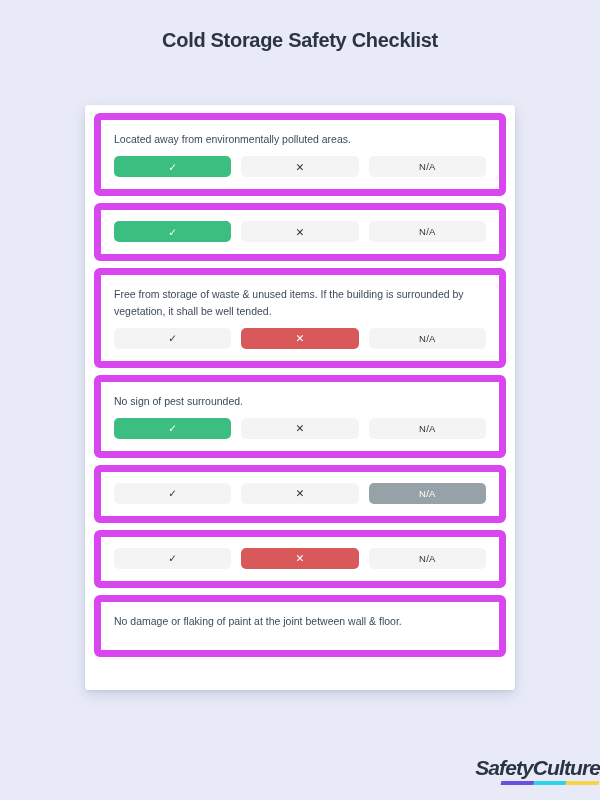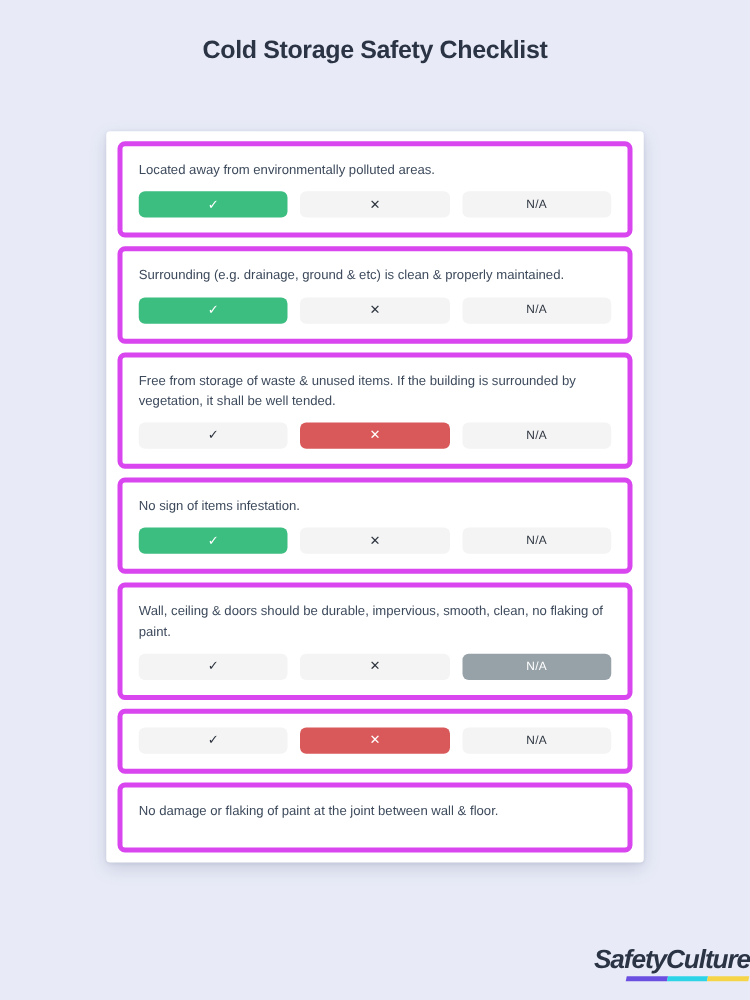--- a/index.html
+++ b/index.html
@@ -53,21 +53,21 @@
   }
 
   .panel-inner {
     display: flex;
     flex-direction: column;
   }
 
   
   .item-card {
     background: #ffffff;
-    border: 4px solid #d946ef;
+    border: 7px solid #d946ef;
     border-radius: 6px;
     padding: 11px 13px 12px 13px;
     margin-bottom: 7px;
   }
 
   .item-text {
     font-size: 10.5px;
     line-height: 1.55;
     color: #3d4a5c;
     margin-bottom: 9px;
@@ -180,21 +180,20 @@
             </button>
             <button class="answer-btn">
               <span class="glyph">✕</span>
             </button>
             <button class="answer-btn">
               <span class="glyph na">N/A</span>
             </button>
           </div>
         </div>
         <div class="item-card">
-          <div class="item-text">Surrounding (e.g. drainage, ground &amp; etc) is clean &amp; properly maintained.</div>
           <div class="answers">
             <button class="answer-btn selected-yes" aria-pressed="true">
               <span class="glyph">✓</span>
             </button>
             <button class="answer-btn">
               <span class="glyph">✕</span>
             </button>
             <button class="answer-btn">
               <span class="glyph na">N/A</span>
             </button>
@@ -208,35 +207,34 @@
             </button>
             <button class="answer-btn selected-no" aria-pressed="true">
               <span class="glyph">✕</span>
             </button>
             <button class="answer-btn">
               <span class="glyph na">N/A</span>
             </button>
           </div>
         </div>
         <div class="item-card">
-          <div class="item-text">No sign of items infestation.</div>
+          <div class="item-text">No sign of pest surrounded.</div>
           <div class="answers">
             <button class="answer-btn selected-yes" aria-pressed="true">
               <span class="glyph">✓</span>
             </button>
             <button class="answer-btn">
               <span class="glyph">✕</span>
             </button>
             <button class="answer-btn">
               <span class="glyph na">N/A</span>
             </button>
           </div>
         </div>
         <div class="item-card">
-          <div class="item-text">Wall, ceiling &amp; doors should be durable, impervious, smooth, clean, no flaking of paint.</div>
           <div class="answers">
             <button class="answer-btn">
               <span class="glyph">✓</span>
             </button>
             <button class="answer-btn">
               <span class="glyph">✕</span>
             </button>
             <button class="answer-btn selected-na" aria-pressed="true">
               <span class="glyph na">N/A</span>
             </button>

